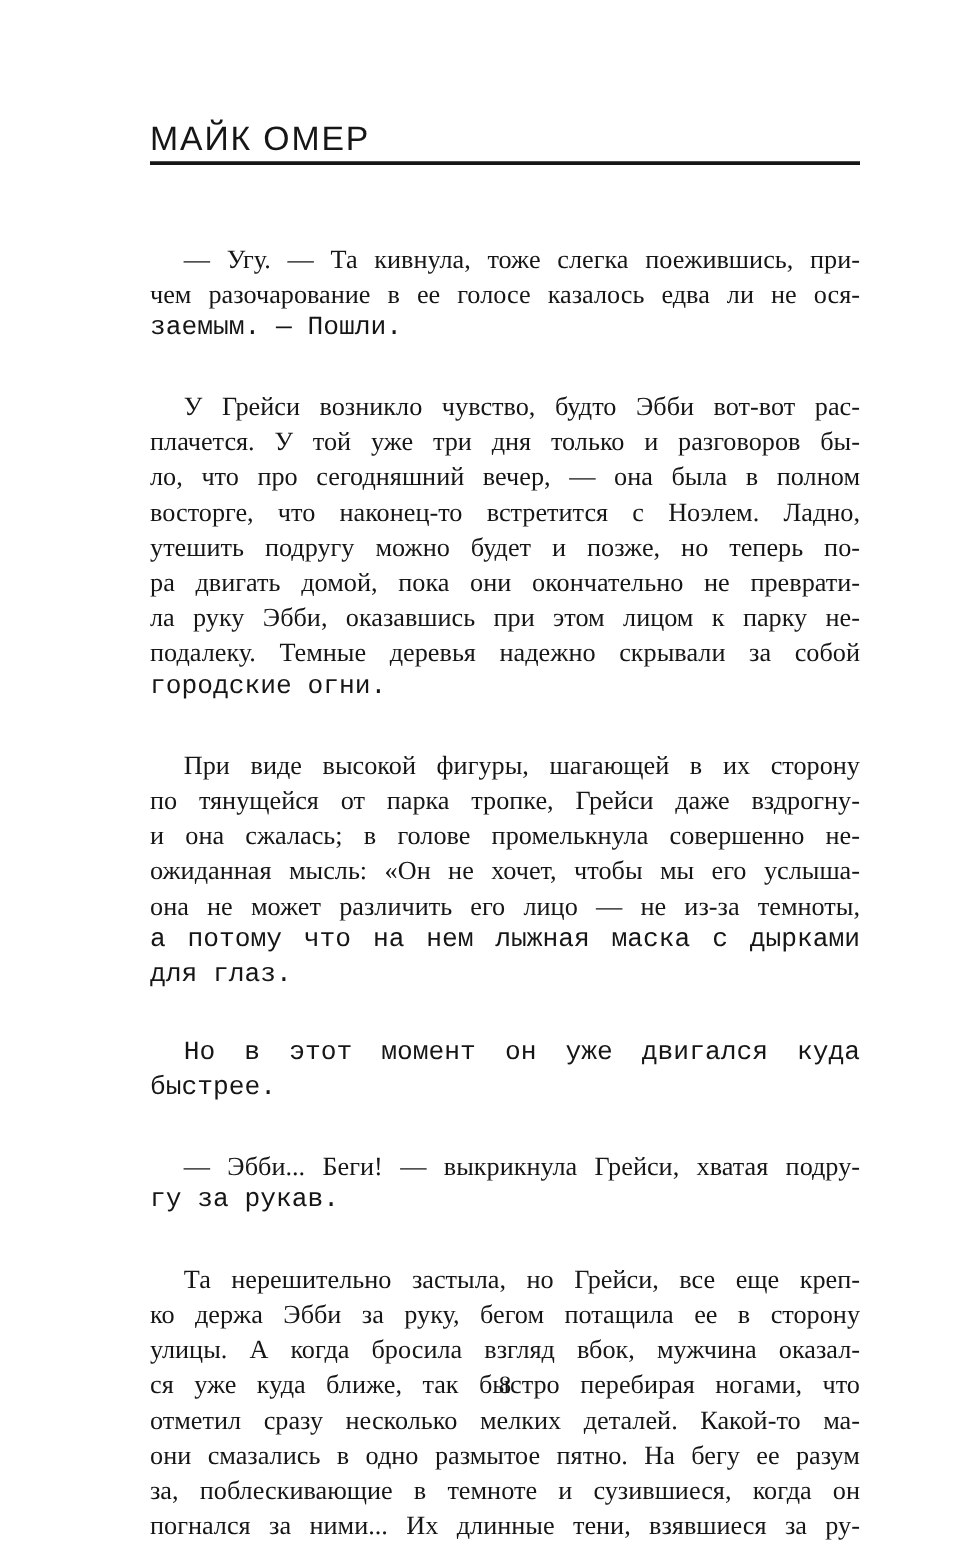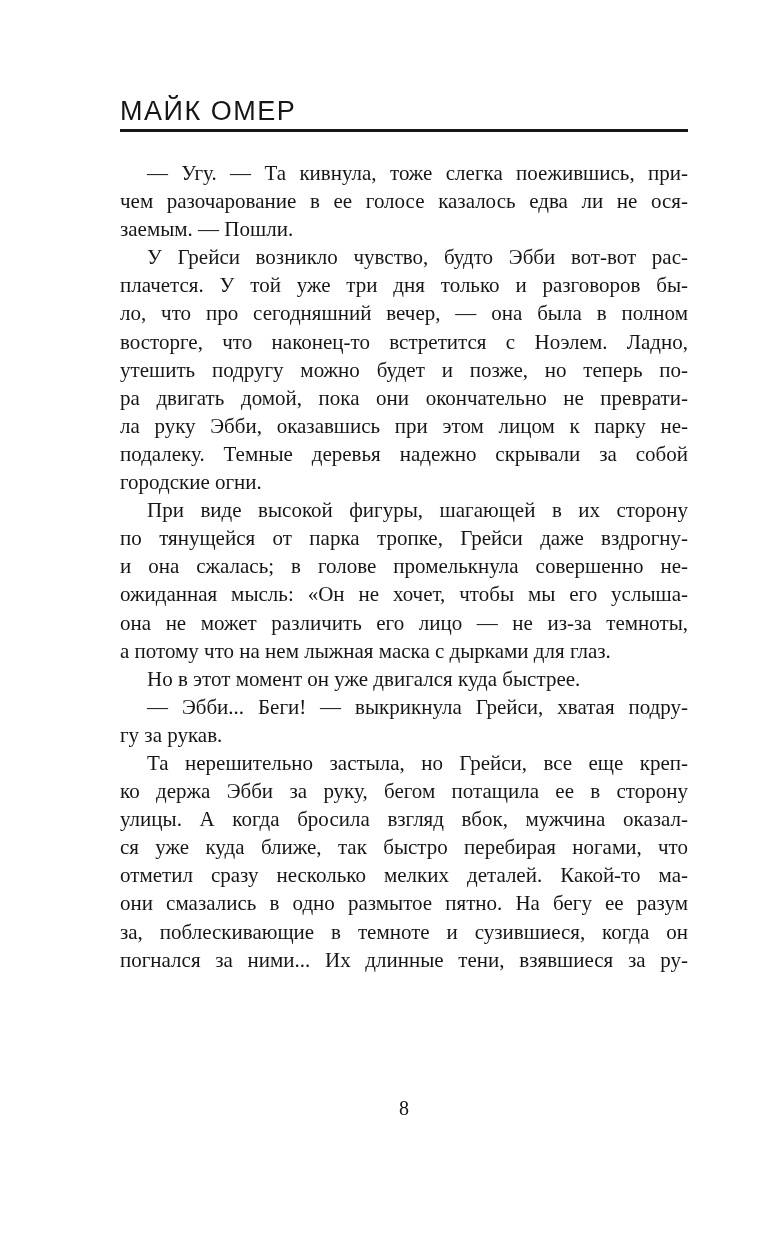--- a/index.html
+++ b/index.html
@@ -46,22 +46,22 @@
     width:568px;
     font-size:21px;
     line-height:28.1px;
   }
   .paragraph{margin:0;padding:0;}
   .line{
     text-align:justify;
     text-align-last:justify;
     white-space:normal;
   }
-  .line.first{text-indent:27px;}
-  .line.last{text-align-last:left;}
+  .line.first{text-indent:27px;margin-top:34px;}
+  .line.last{text-align-last:left;font-family:Liberation Mono, monospace;}
   .page-number{
     position:absolute;
     left:0;top:1094px;
     width:568px;
     text-align:center;
     font-size:20px;
     line-height:28px;
   }
 </style>
 </head>

